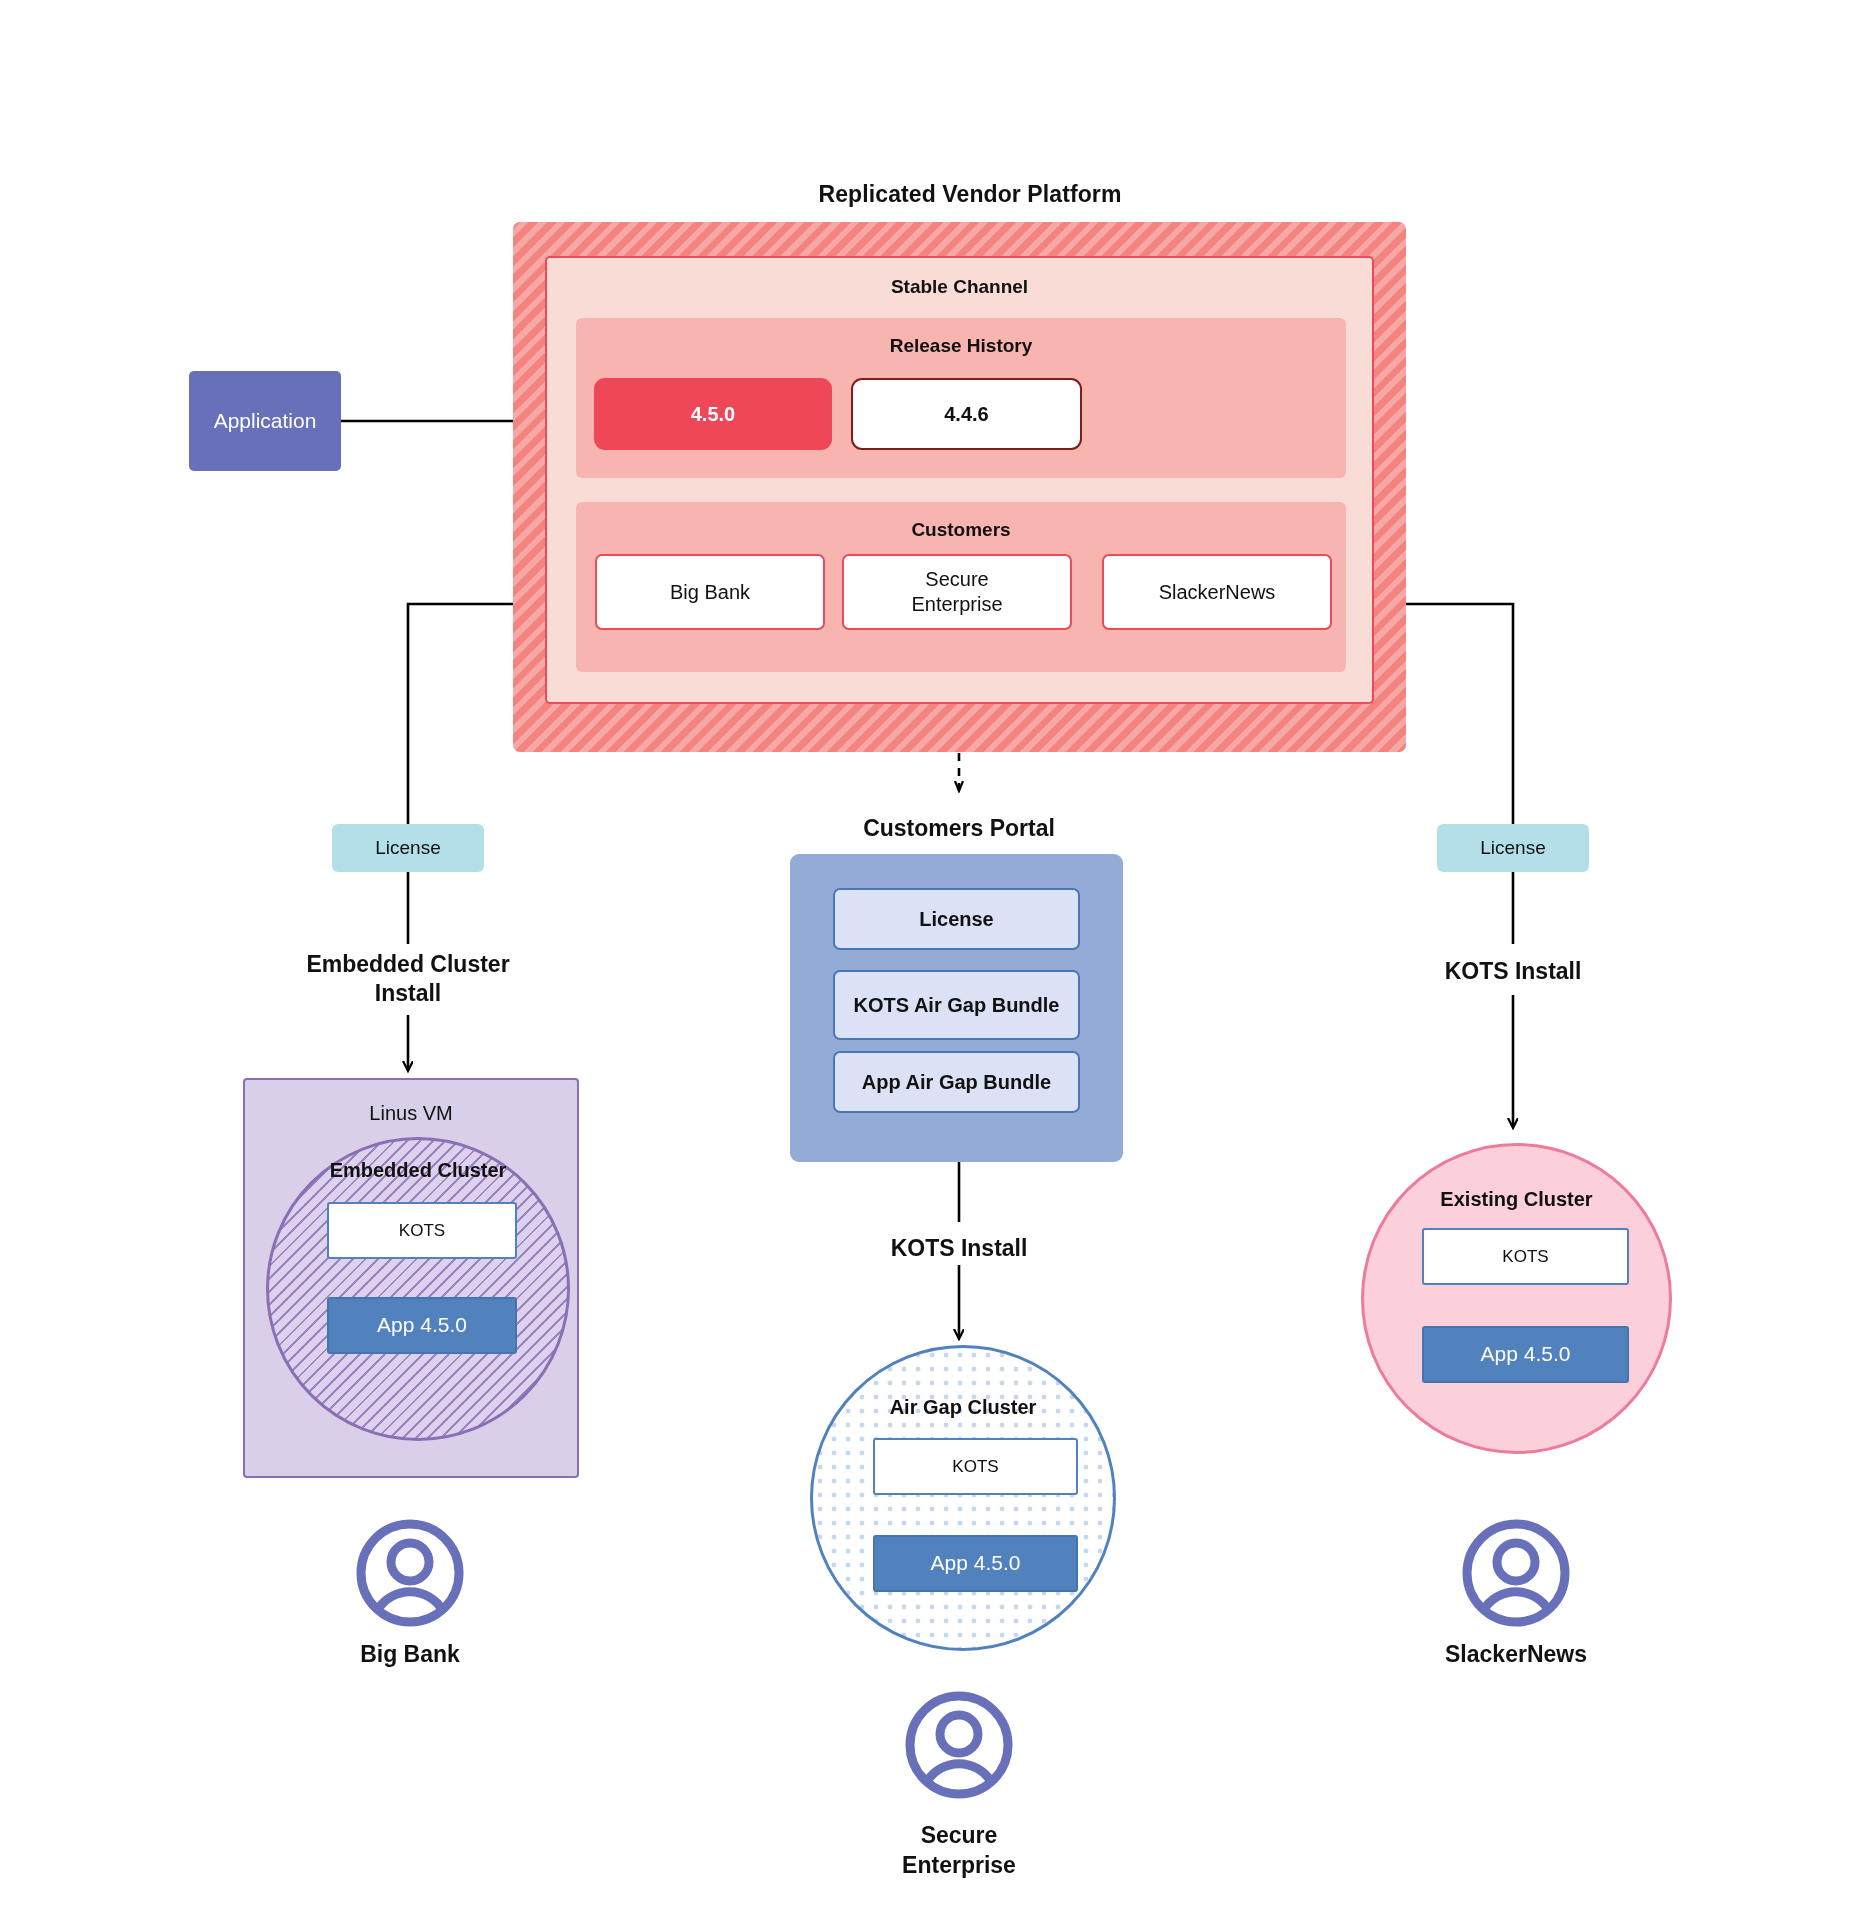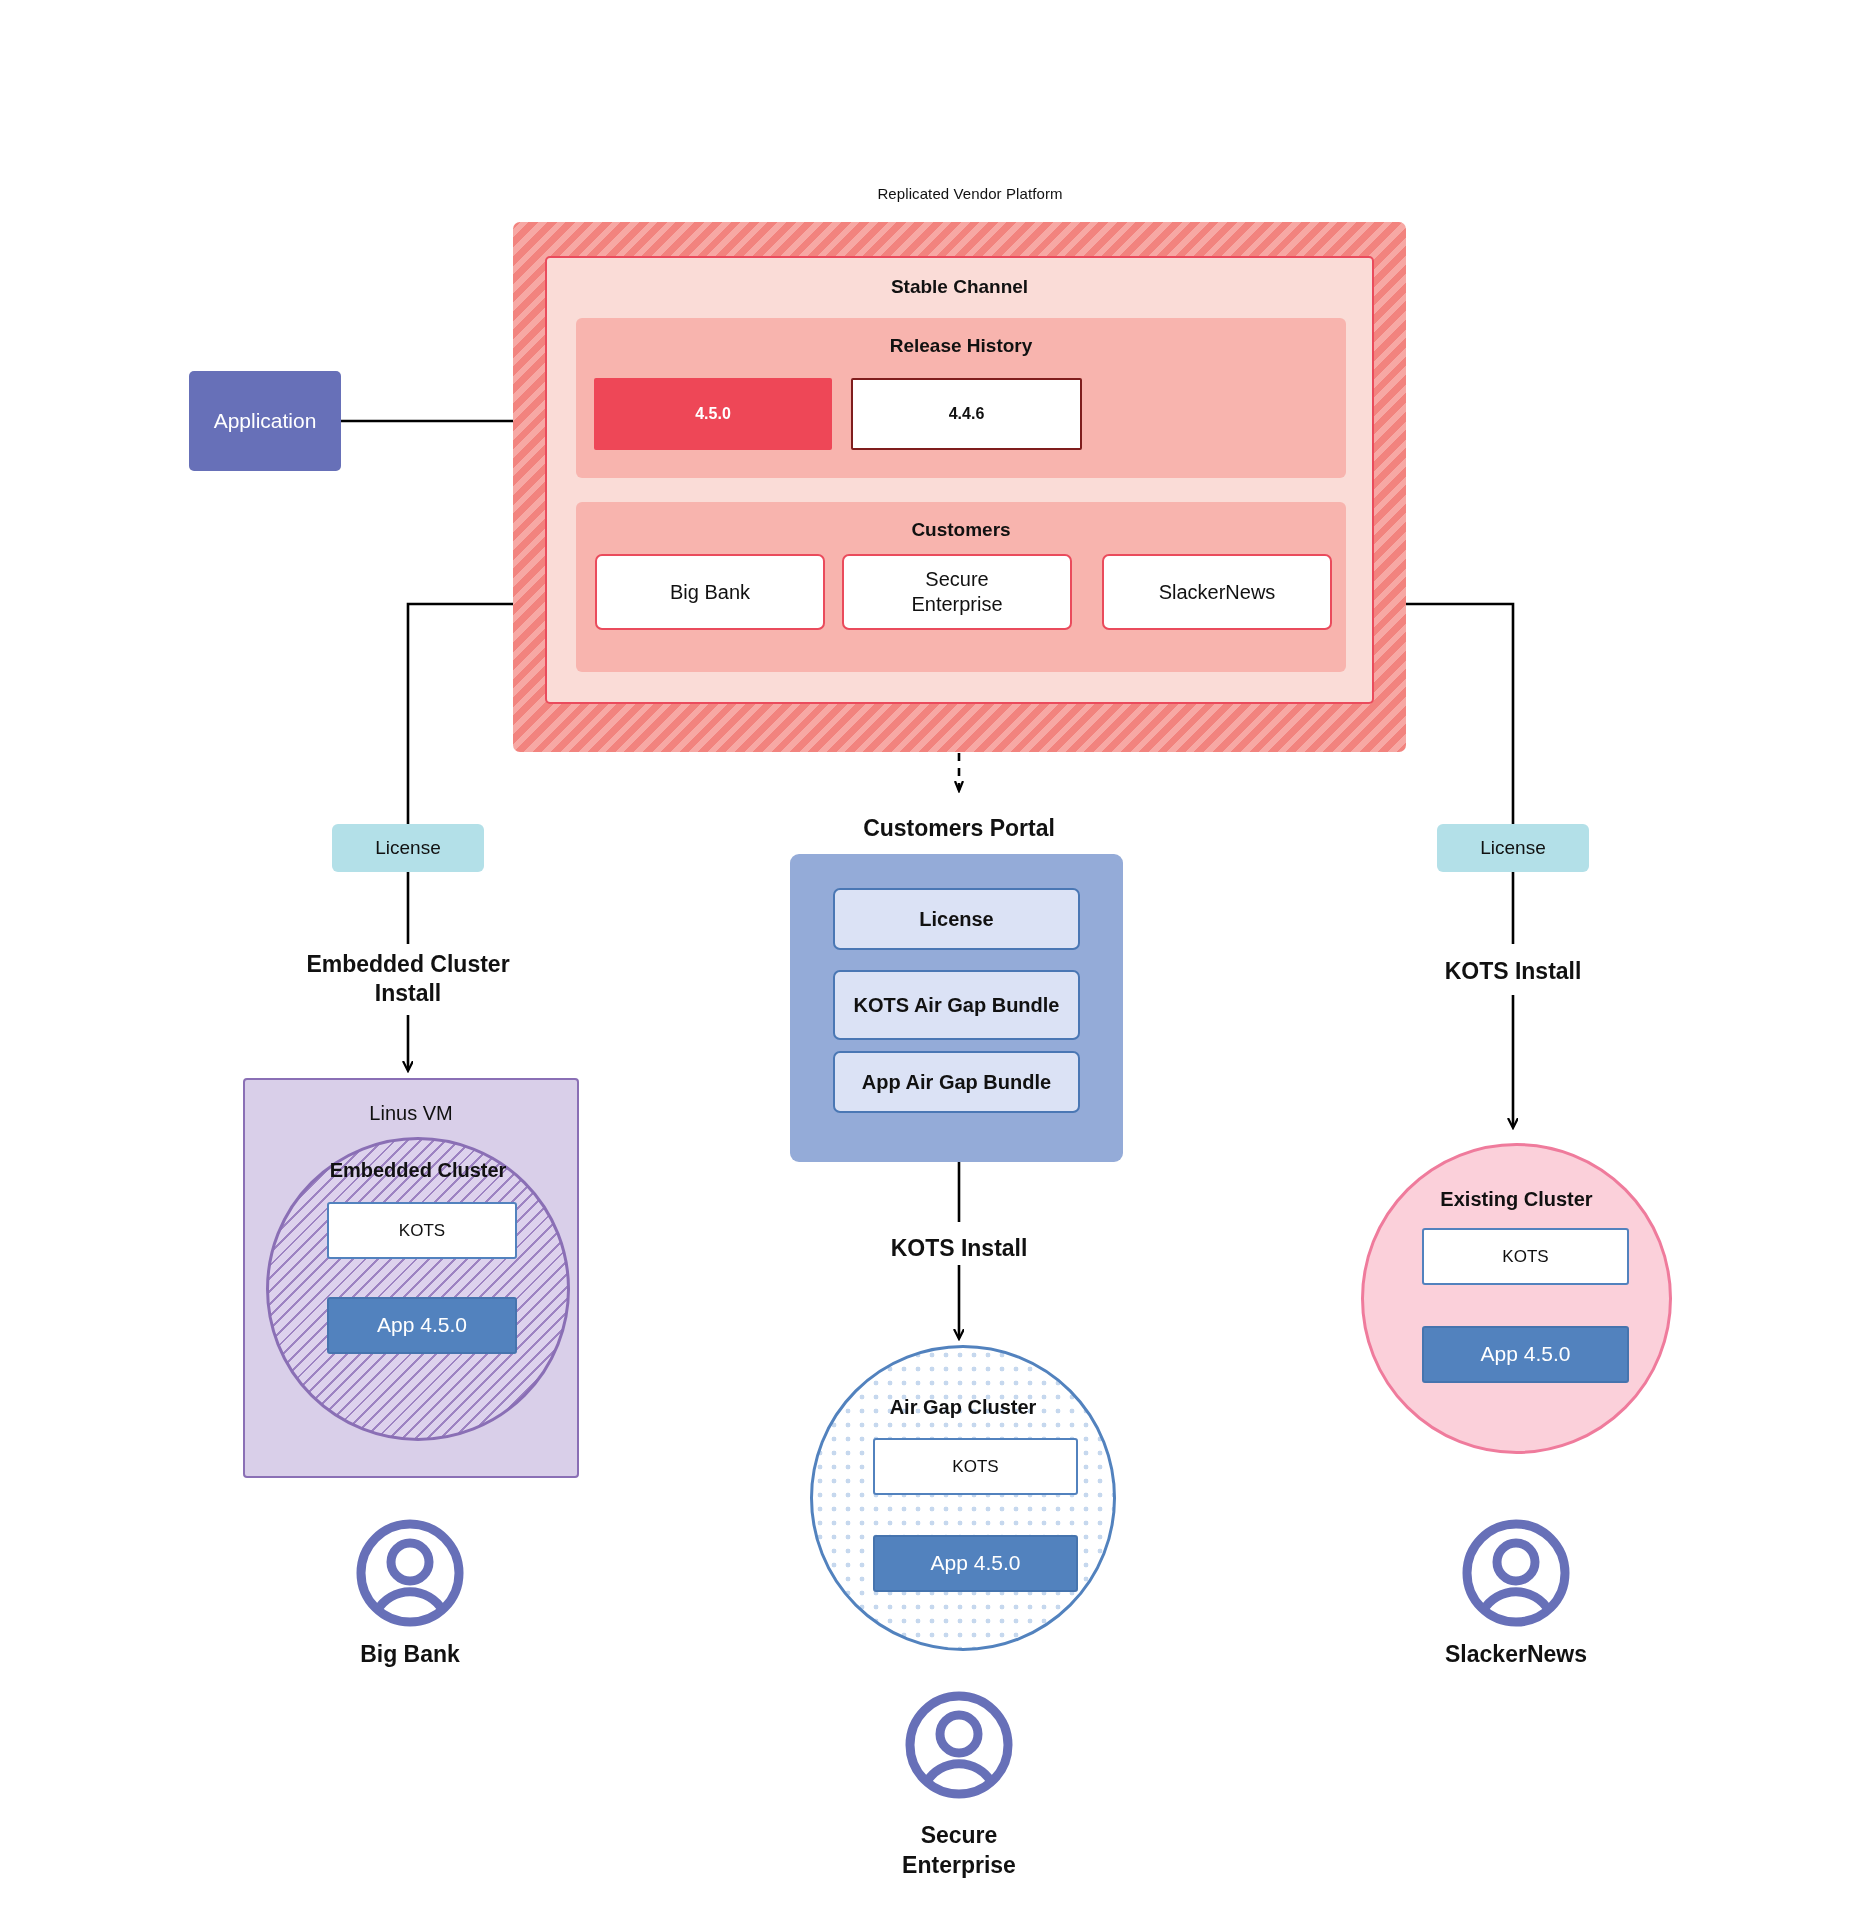--- a/index.html
+++ b/index.html
@@ -24,22 +24,22 @@
   .ctr {
     display: flex;
     align-items: center;
     justify-content: center;
     text-align: center;
     line-height: 1.25;
   }
 
   
   .diagram-title {
-    font-size: 15px;
-    font-weight: normal;
+    font-size: 23px;
+    font-weight: bold;
     color: #111111;
     letter-spacing: .1px;
   }
   .flow-label {
     font-size: 23px;
     font-weight: bold;
     color: #111111;
     line-height: 1.25;
   }
   .persona-label {
@@ -70,22 +70,22 @@
   .panel-heading {
     position: absolute;
     left: 0; right: 0;
     text-align: center;
     font-size: 19px;
     font-weight: bold;
     color: #111111;
   }
   .release-chip {
     border: 2px solid #7f1d1d;
-    border-radius: 2px;
-    font-size: 16px;
+    border-radius: 11px;
+    font-size: 20px;
     font-weight: 600;
   }
   .release-chip.current {
     background: #ee4757;
     color: #ffffff;
     border-color: #ee4757;
   }
   .release-chip.prev {
     background: #ffffff;
     color: #111111;

